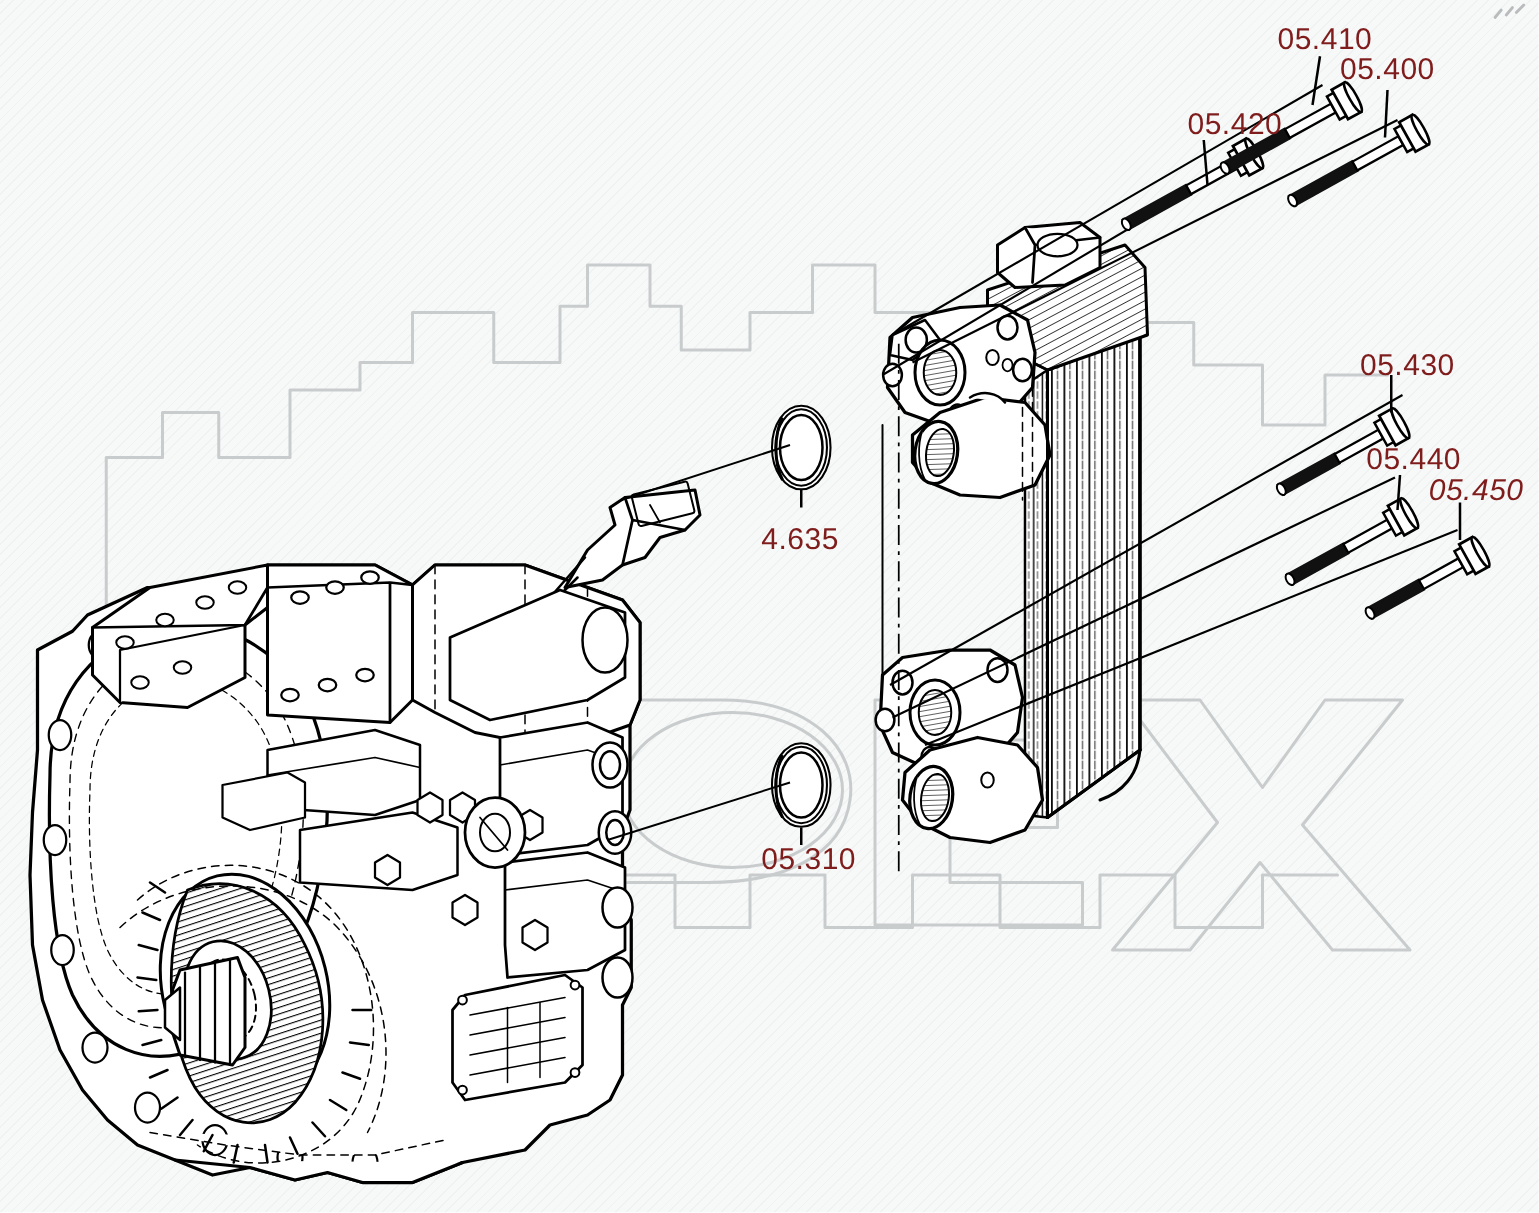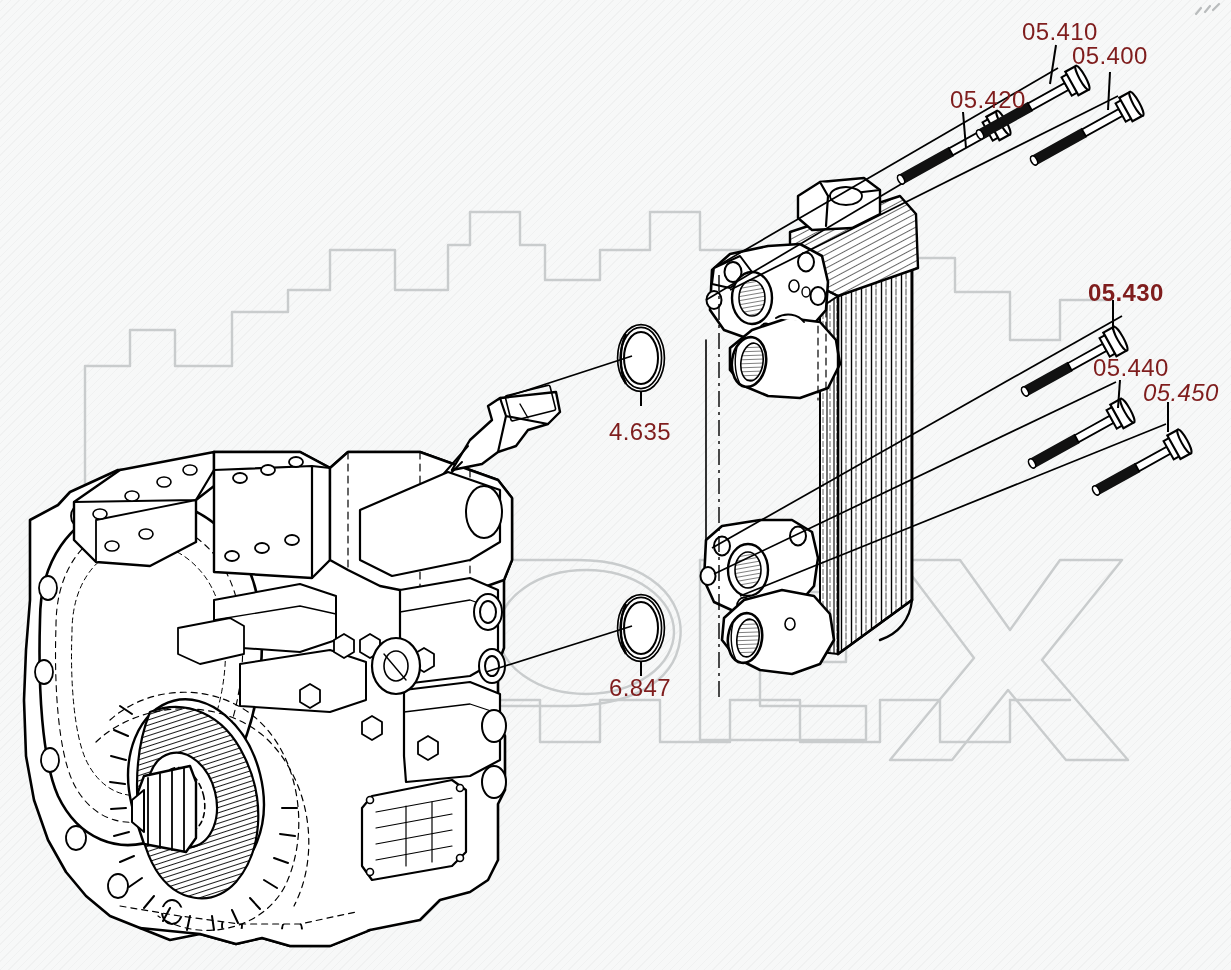--- a/index.html
+++ b/index.html
@@ -465,23 +465,23 @@
     </g>
 
   </svg>
 
   <div class="label" style="left:1022px;top:18px;">05.410</div>
 
   <div class="label" style="left:1072px;top:42px;">05.400</div>
 
   <div class="label" style="left:950px;top:86px;">05.420</div>
 
-  <div class="label" style="left:1088px;top:279px;font-weight:bold;">05.430</div>
+  <div class="label" style="left:1088px;top:279px;">05.430</div>
 
   <div class="label" style="left:1093px;top:354px;">05.440</div>
 
   <div class="label" style="left:1143px;top:379px;font-style:italic;">05.450</div>
 
   <div class="label" style="left:609px;top:418px;">4.635</div>
 
-  <div class="label" style="left:609px;top:674px;">6.847</div>
+  <div class="label" style="left:609px;top:674px;">05.310</div>
 
 </div>
 
 </body></html>

